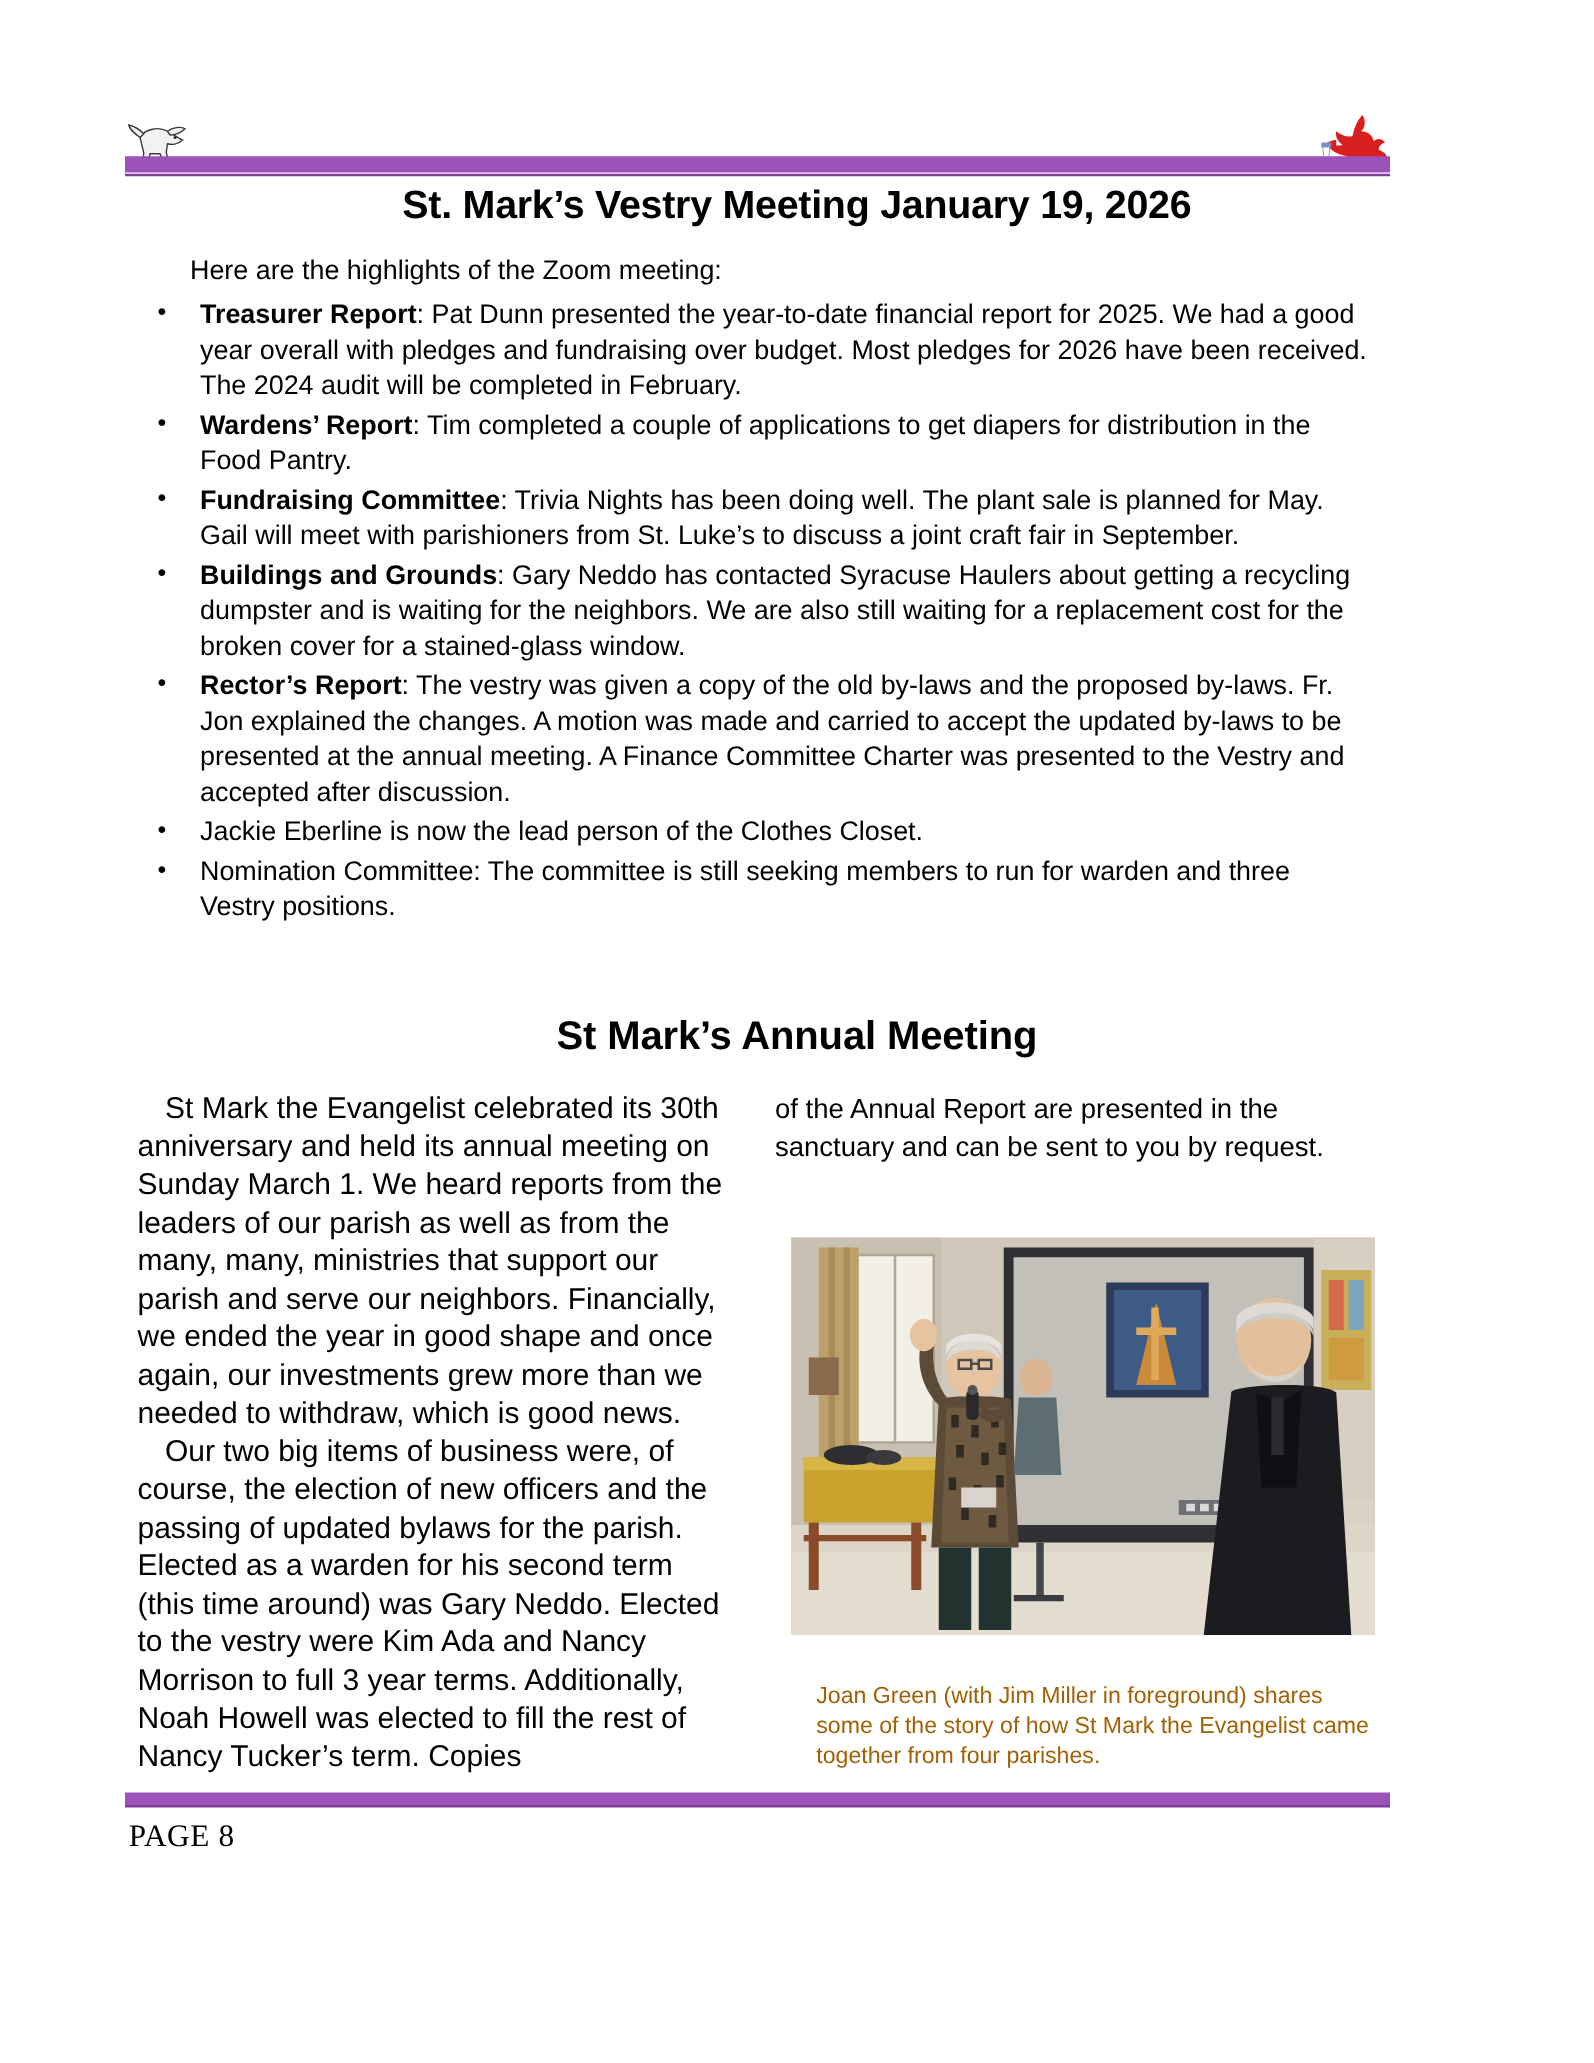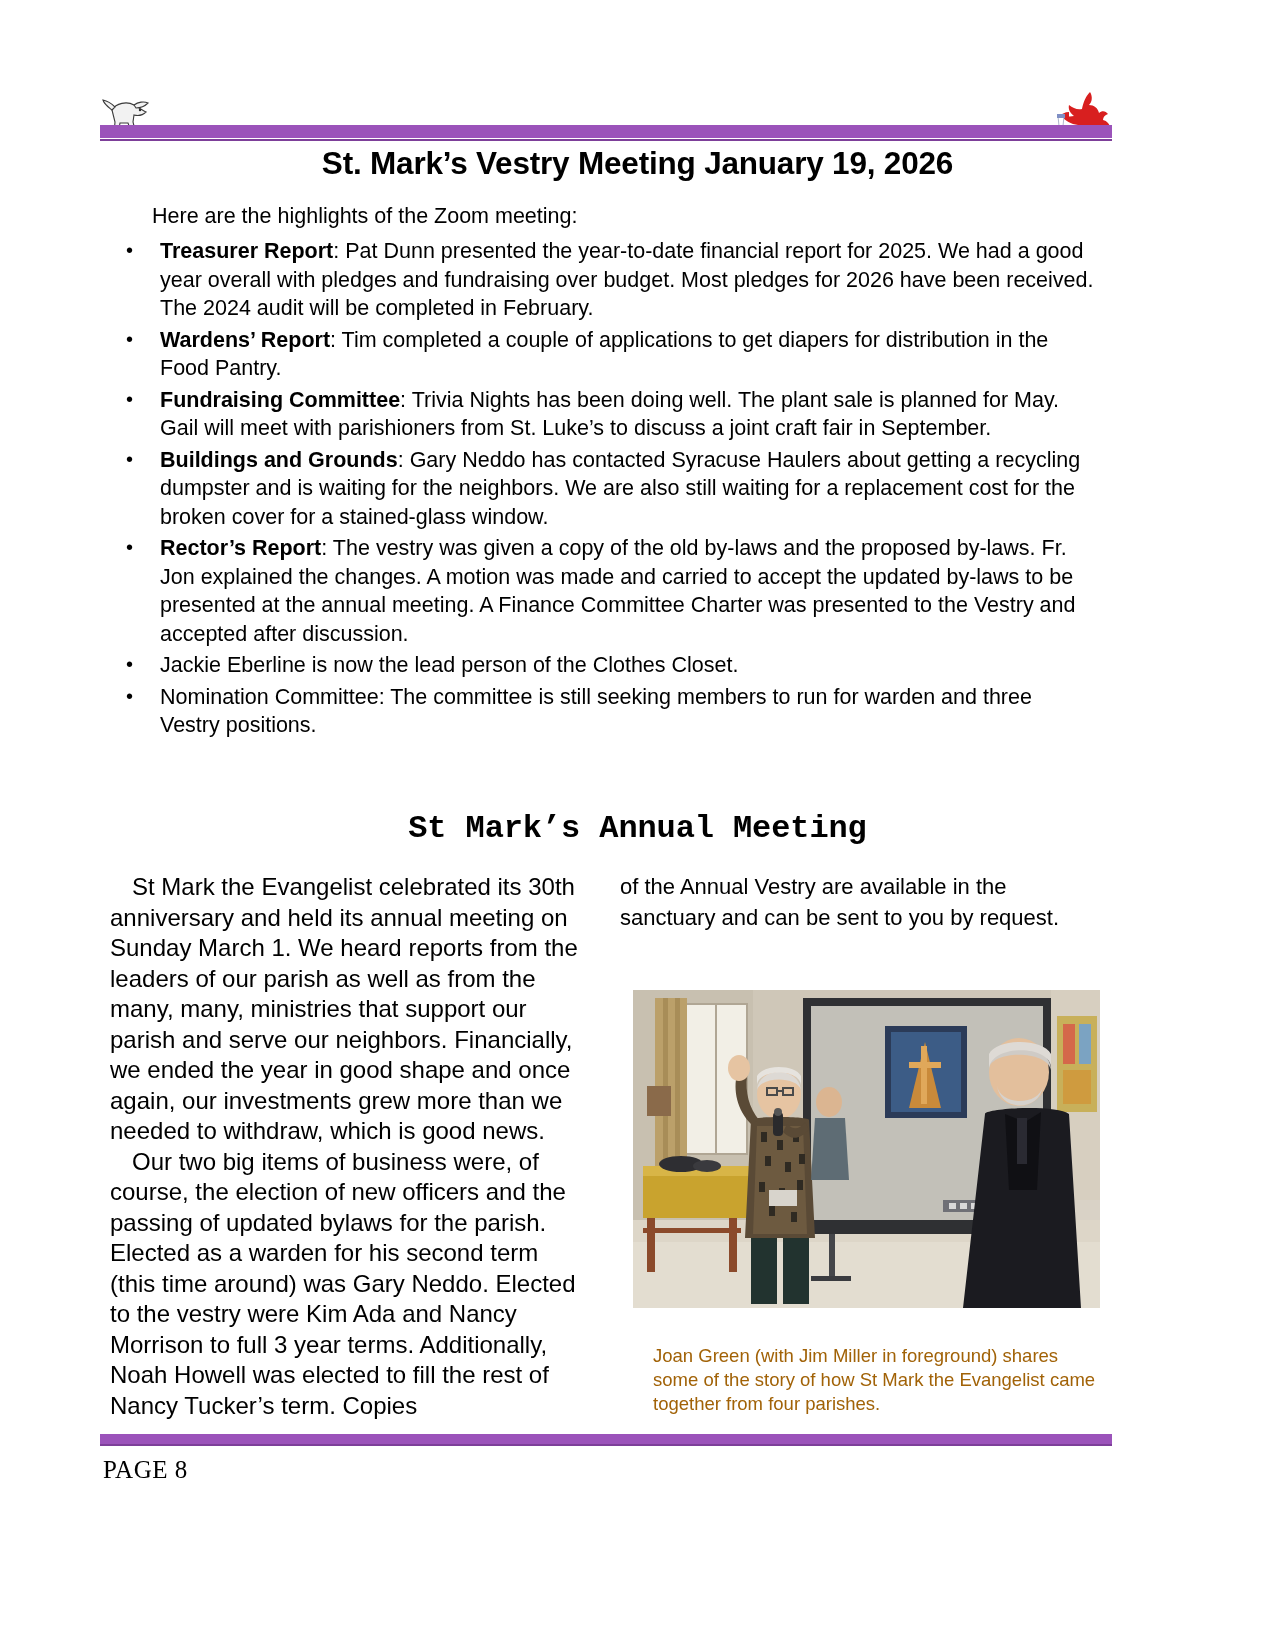--- a/index.html
+++ b/index.html
@@ -73,21 +73,21 @@
     font-weight: bold;
     font-size: 31.5px;
     letter-spacing: -0.2px;
   }
   .title-second {
     position: absolute;
     left: 0;
     top: 798px;
     width: 1275px;
     text-align: center;
-    font-family: Liberation Mono, monospace;
+    font-family: Liberation Sans, sans-serif;
     font-weight: bold;
     font-size: 32px;
     letter-spacing: -0.1px;
   }
 
   
   .intro {
     position: absolute;
     left: 120px;
     top: 190px;
@@ -279,21 +279,21 @@
   </div>
 
   <div class="title-second">St Mark’s Annual Meeting</div>
 
   <div class="col-left">
     <p>St Mark the Evangelist celebrated its 30th anniversary and held its annual meeting on Sunday March 1. We heard reports from the leaders of our parish as well as from the many, many, ministries that support our parish and serve our neighbors. Financially, we ended the year in good shape and once again, our investments grew more than we needed to withdraw, which is good news.</p>
     <p>Our two big items of business were, of course, the election of new officers and the passing of updated bylaws for the parish. Elected as a warden for his second term (this time around) was Gary Neddo. Elected to the vestry were Kim Ada and Nancy Morrison to full 3 year terms. Additionally, Noah Howell was elected to fill the rest of Nancy Tucker’s term. Copies</p>
   </div>
 
   <div class="col-right">
-    <p class="noindent">of the Annual Vestry are available in the sanctuary and can be sent to you by request.</p>
+    <p class="noindent">of the Annual Report are presented in the sanctuary and can be sent to you by request.</p>
   </div>
 
   <div class="photo-wrap">
     <svg class="photo" viewBox="0 0 467 318" preserveAspectRatio="none" aria-hidden="true">
 
       <rect x="0" y="0" width="467" height="318" fill="#d9d2c6"></rect>
       <rect x="0" y="0" width="467" height="200" fill="#cfc7b8"></rect>
 
       <rect x="0" y="0" width="120" height="230" fill="#c8c0b0"></rect>
       <rect x="52" y="14" width="62" height="150" fill="#f2efe6"></rect>

